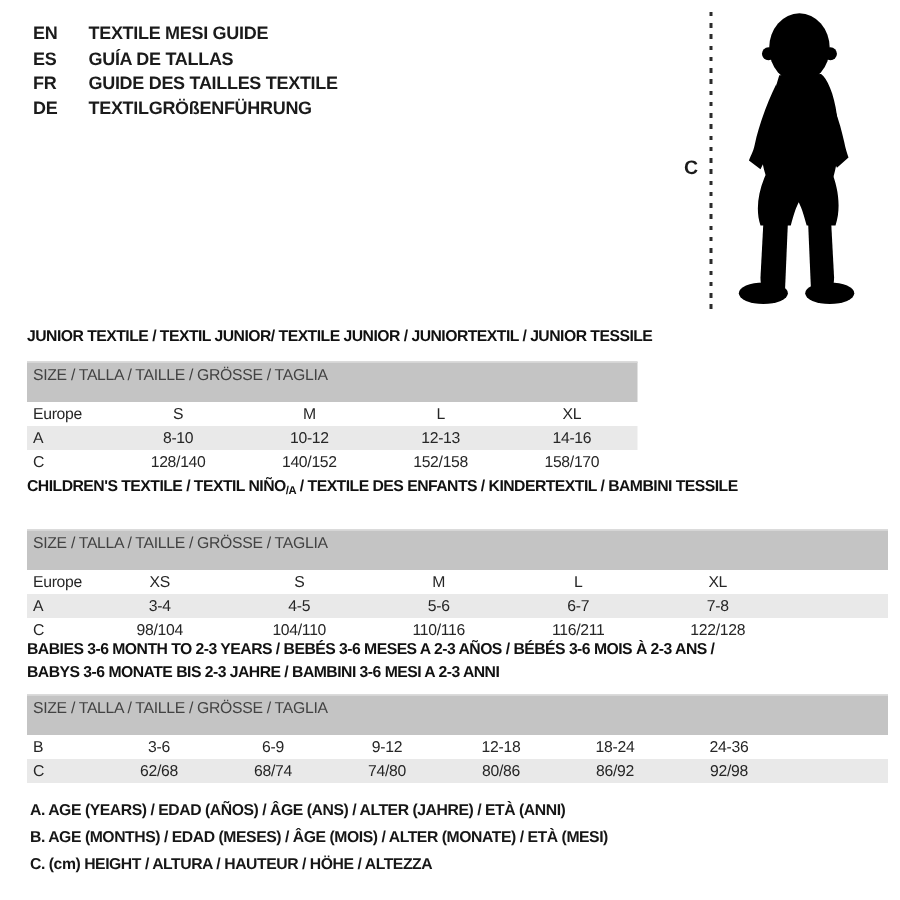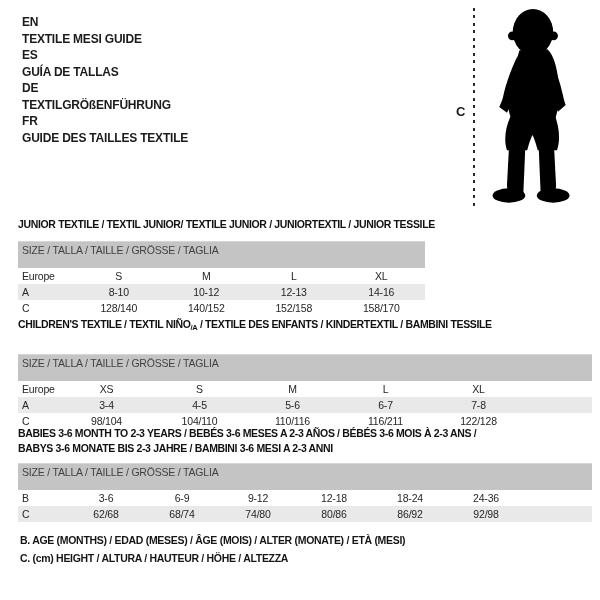--- a/index.html
+++ b/index.html
@@ -4,21 +4,21 @@
 <style>
   * { margin:0; padding:0; box-sizing:border-box; }
   html,body { background:#fff; }
   .stage {
     position:relative; width:600px; height:600px; background:#ffffff;
     font-family:"Liberation Sans", sans-serif; color:#1b1b1b; overflow:hidden;
   }
 
   
   .lang-block { position:absolute; left:22px; top:14px; }
-  .lang-row { display:flex; line-height:16.5px;flex-direction:column; }
+  .lang-row { display:flex; line-height:16.5px; }
   .lang-code { width:37px; font-size:12px; font-weight:700; letter-spacing:-0.2px; }
   .lang-label { font-size:12px; font-weight:700; letter-spacing:-0.2px; white-space:nowrap; }
 
   
   .height-line {
     position:absolute; left:473px; top:8px; width:2px; height:201px;
     background:repeating-linear-gradient(to bottom,#2b2b2b 0 3px,transparent 3px 7.5px);
   }
   .height-label { position:absolute; left:456px; top:104px; font-size:13px; font-weight:700; }
   .baby-svg { position:absolute; left:479px; top:6px; width:106px; height:202px; }
@@ -62,26 +62,26 @@
   <div class="lang-block">
     <div class="lang-row">
       <span class="lang-code">EN</span>
       <span class="lang-label">TEXTILE MESI GUIDE</span>
     </div>
     <div class="lang-row">
       <span class="lang-code">ES</span>
       <span class="lang-label">GUÍA DE TALLAS</span>
     </div>
     <div class="lang-row">
+      <span class="lang-code">FR</span>
+      <span class="lang-label">GUIDE DES TAILLES TEXTILE</span>
+    </div>
+    <div class="lang-row">
       <span class="lang-code">DE</span>
       <span class="lang-label">TEXTILGRÖßENFÜHRUNG</span>
-    </div>
-    <div class="lang-row">
-      <span class="lang-code">FR</span>
-      <span class="lang-label">GUIDE DES TAILLES TEXTILE</span>
     </div>
   </div>
 
   <div class="height-line"></div>
   <div class="height-label">C</div>
   <svg class="baby-svg" viewBox="0 0 110 210" xmlns="http://www.w3.org/2000/svg">
     <g fill="#000000">
       <ellipse cx="56" cy="27" rx="21" ry="24"></ellipse>
       <circle cx="34.5" cy="31" r="4.5"></circle>
       <circle cx="77.5" cy="31" r="4.5"></circle>
@@ -176,17 +176,18 @@
       <div class="tcell">68/74</div>
       <div class="tcell">74/80</div>
       <div class="tcell">80/86</div>
       <div class="tcell">86/92</div>
       <div class="tcell">92/98</div>
       <div class="tspacer"></div>
     </div>
   </div>
 
   <div class="legend">
+    <div class="legend-line">A. AGE (YEARS) / EDAD (AÑOS) / ÂGE (ANS) / ALTER (JAHRE) / ETÀ (ANNI)</div>
     <div class="legend-line">B. AGE (MONTHS) / EDAD (MESES) / ÂGE (MOIS) / ALTER (MONATE) / ETÀ (MESI)</div>
     <div class="legend-line">C. (cm) HEIGHT / ALTURA / HAUTEUR / HÖHE / ALTEZZA</div>
   </div>
 
 </div>
 
 </body></html>

